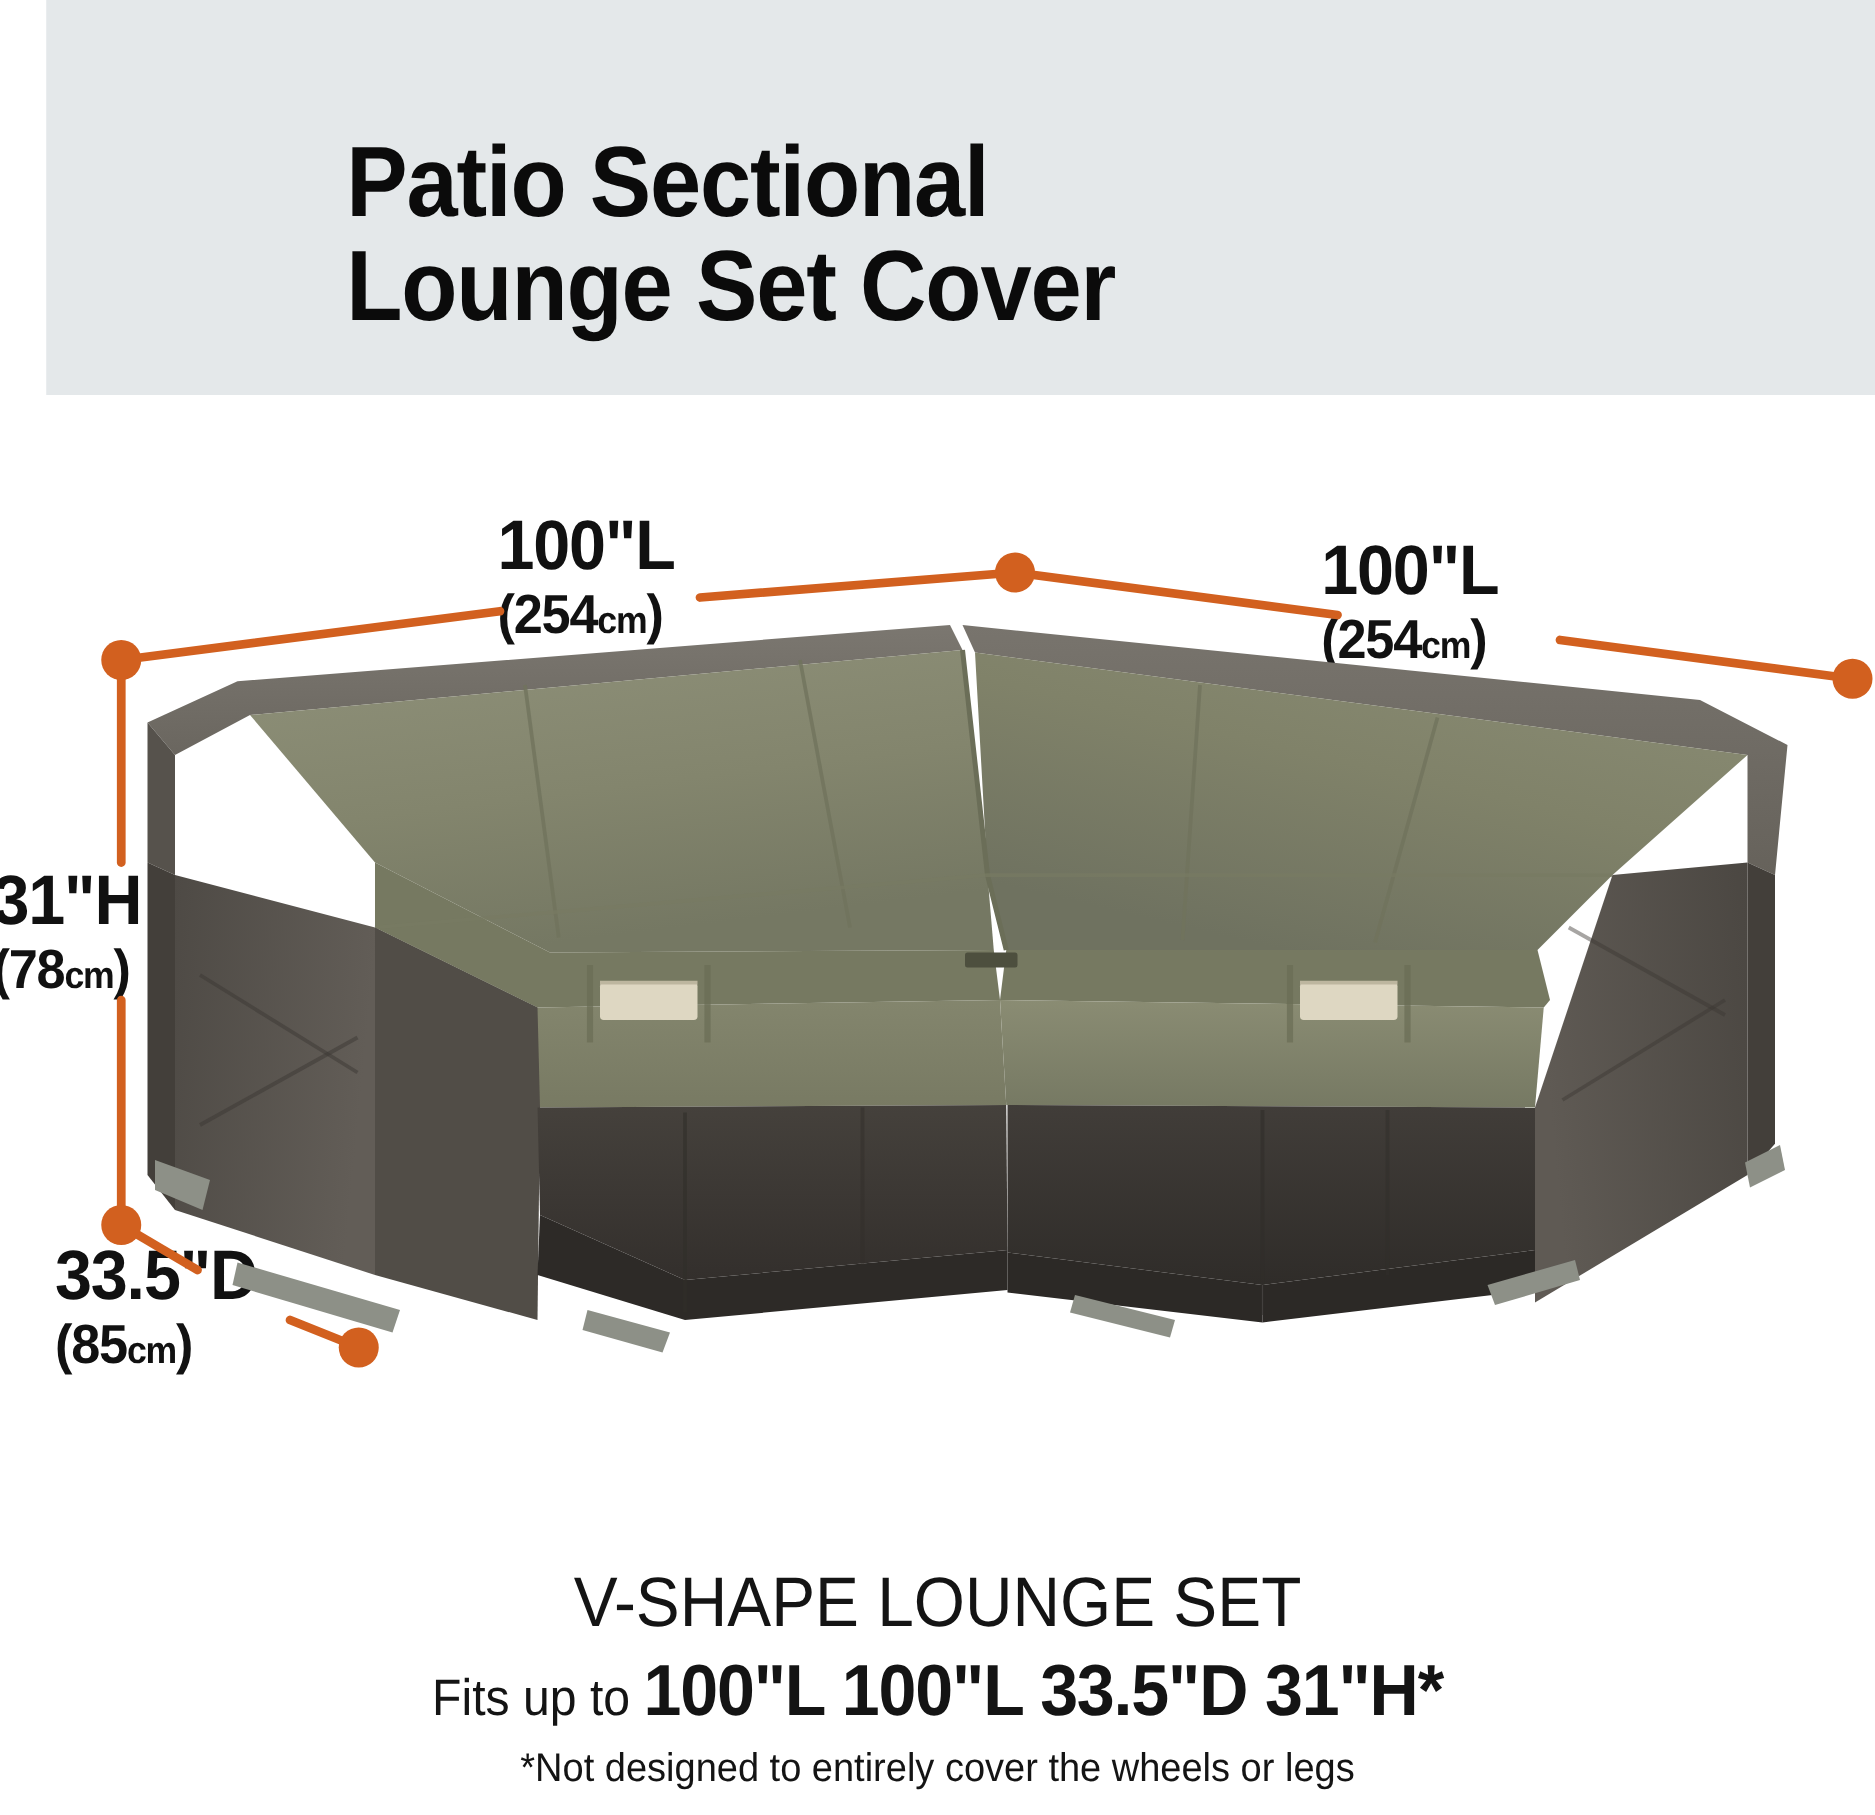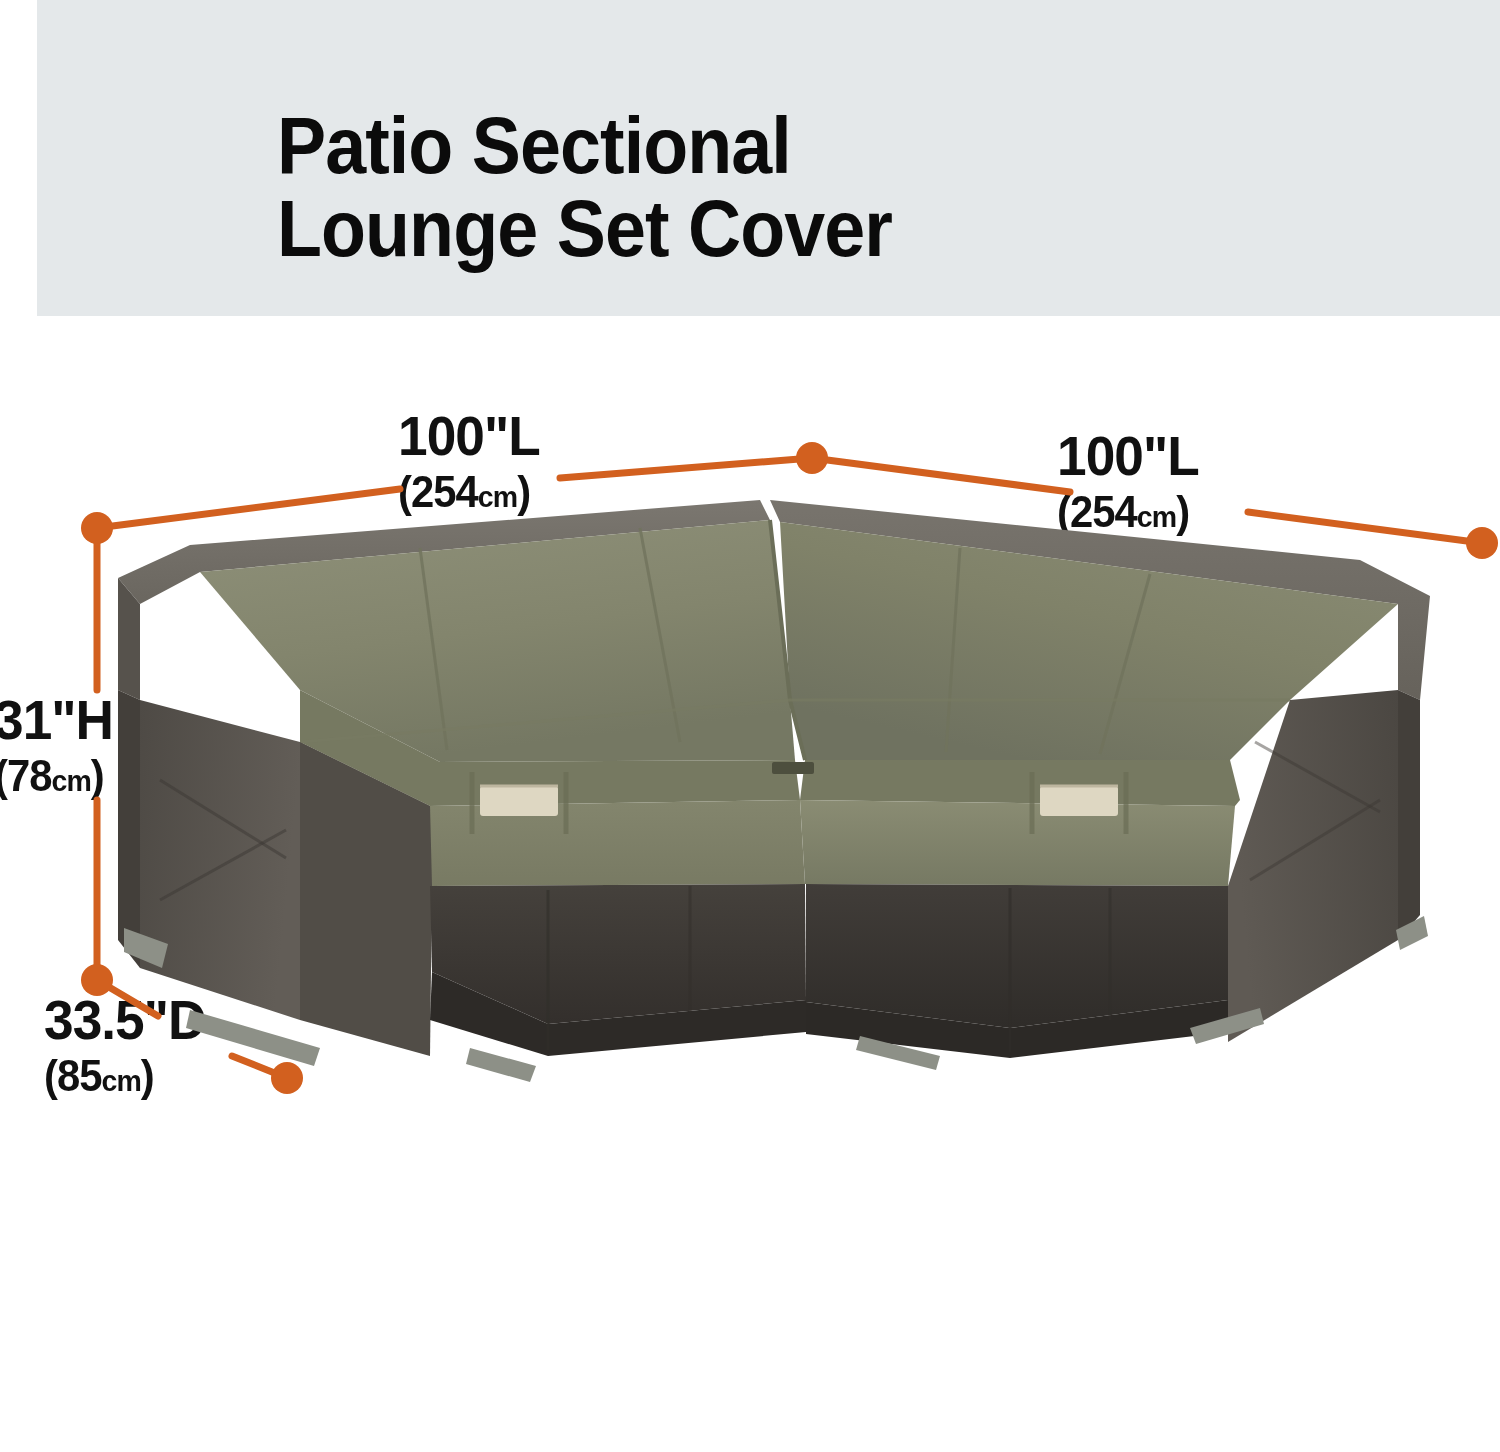--- a/index.html
+++ b/index.html
@@ -289,14 +289,21 @@
   <div class="dim-label dim-height">
     <span class="dim-main">31"H</span>
     <span class="dim-sub"><span>(78</span><span class="unit">cm</span><span>)</span></span>
   </div>
 
   <div class="dim-label dim-depth">
     <span class="dim-main">33.5"D</span>
     <span class="dim-sub"><span>(85</span><span class="unit">cm</span><span>)</span></span>
   </div>
 
+  <div id="bottom-block">
+    <div id="fit-shape">V-SHAPE LOUNGE SET</div>
+    <div id="fit-line">
+      <span class="fit-prefix">Fits up to </span><span class="fit-dims">100"L 100"L 33.5"D 31"H*</span>
+    </div>
+    <div id="fit-note">*Not designed to entirely cover the wheels or legs</div>
+  </div>
 
 </div>
 
 </body></html>

